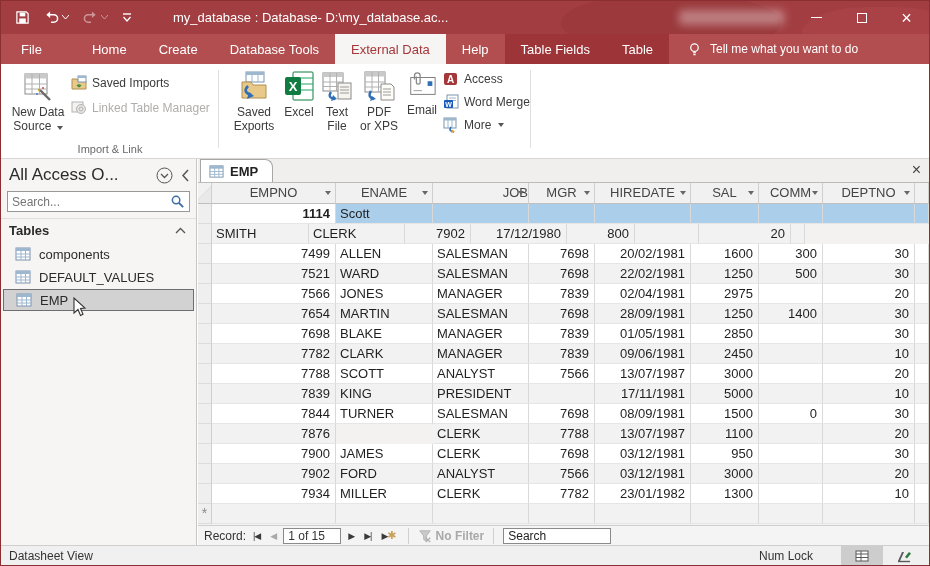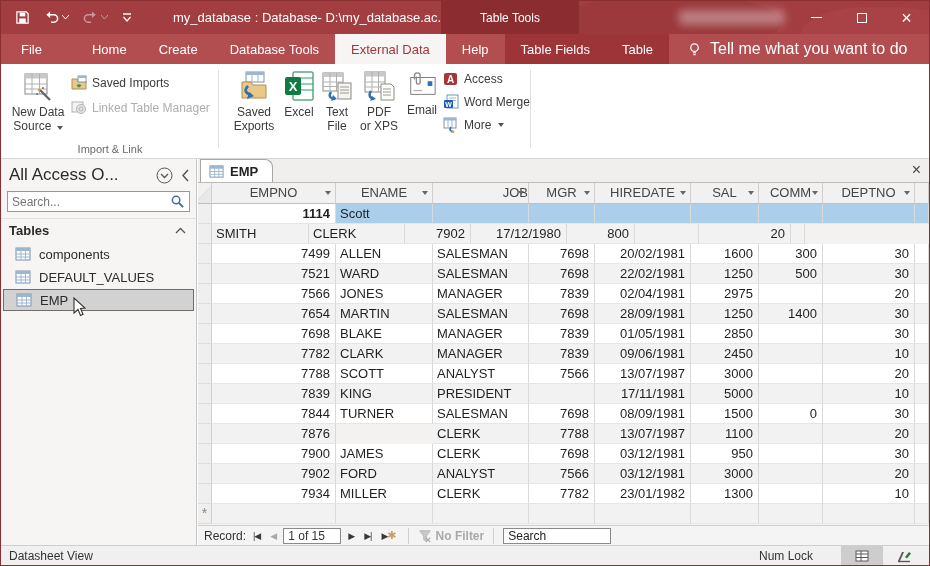--- a/index.html
+++ b/index.html
@@ -23,21 +23,21 @@
   .max-box { width:10px; height:10px; border:1px solid #fff; display:inline-block; }
   .min-bar { width:11px; height:1px; background:#fff; display:inline-block; }
   .close-x { font-size:18px; line-height:1; }
 
   
   .tabrow { position:absolute; left:0; top:33px; width:100%; height:30px; background:#b24d50; display:flex; align-items:stretch; }
   .rtab { color:#fff; font-size:13px; display:flex; align-items:center; padding:0 16px; cursor:default; white-space:nowrap; }
   .rtab.file { padding:0 20px; }
   .rtab.active { background:#f7f5f4; color:#a4373a; }
   .ctx-zone { background:#9c3438; display:flex; align-items:stretch; }
-  .tellme { display:flex; align-items:center; gap:8px; color:#fff; font-size:16px; padding-left:18px; white-space:nowrap; }
+  .tellme { display:flex; align-items:center; gap:8px; color:#fff; font-size:12px; padding-left:18px; white-space:nowrap; }
 
   
   .ribbon { position:absolute; left:0; top:63px; width:100%; height:95px; background:#fff; border-bottom:1px solid #d8d6d4; }
   .rgroup { position:absolute; top:0; height:94px; }
   .g-import { left:0; width:218px; }
   .g-export { left:218px; width:312px; }
   .group-label { position:absolute; bottom:3px; left:0; width:100%; text-align:center; font-size:11px; color:#6a6a6a; }
   .vdiv { position:absolute; top:6px; width:1px; height:78px; background:#e1dfdd; }
   .bigbtn { position:absolute; top:6px; display:flex; flex-direction:column; align-items:center; font-size:12px; color:#3b3b3b; text-align:center; cursor:default; }
   .bigbtn .lbl { line-height:14px; margin-top:3px; }
@@ -278,21 +278,20 @@
           </svg>
         </span>
       <span class="qat-btn">
           <svg width="10" height="9" viewBox="0 0 10 9">
             <line x1="1" y1="1" x2="9" y2="1" stroke="#fff" stroke-width="1.4"></line>
             <path d="M1.5 4 L5 8 L8.5 4" fill="none" stroke="#fff" stroke-width="1.2"></path>
           </svg>
         </span>
     </div>
     <div class="title-text">my_database : Database- D:\my_database.ac...</div>
-    <div class="ctx-title-block">Table Tools</div>
     <div class="blur-name"></div>
     <div class="win-controls">
       <div class="win-btn">
           <span class="min-bar"></span>
         </div>
       <div class="win-btn">
           <span class="max-box"></span>
         </div>
       <div class="win-btn">
           <span class="close-x">×</span>

